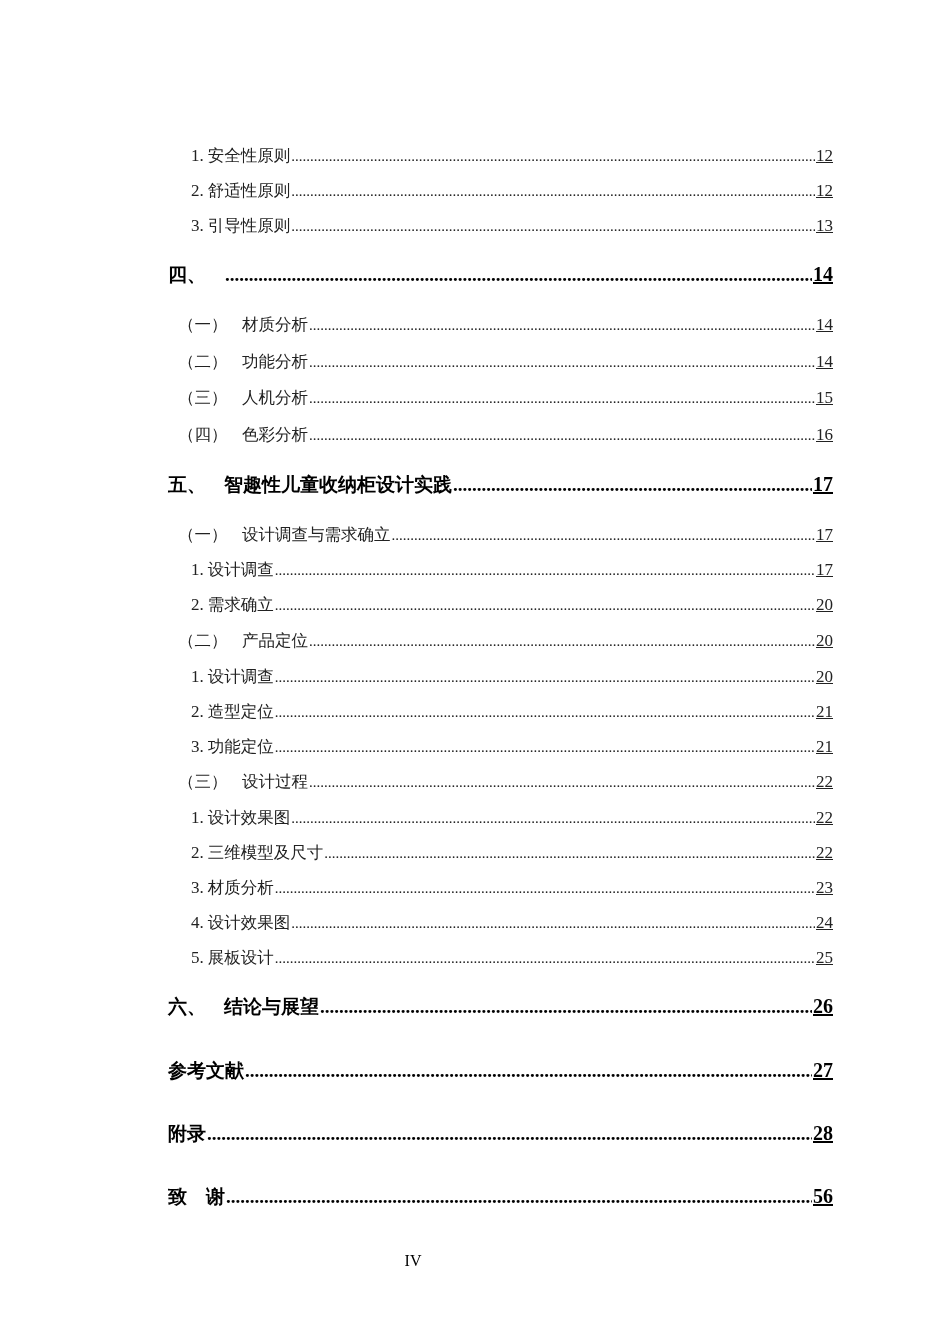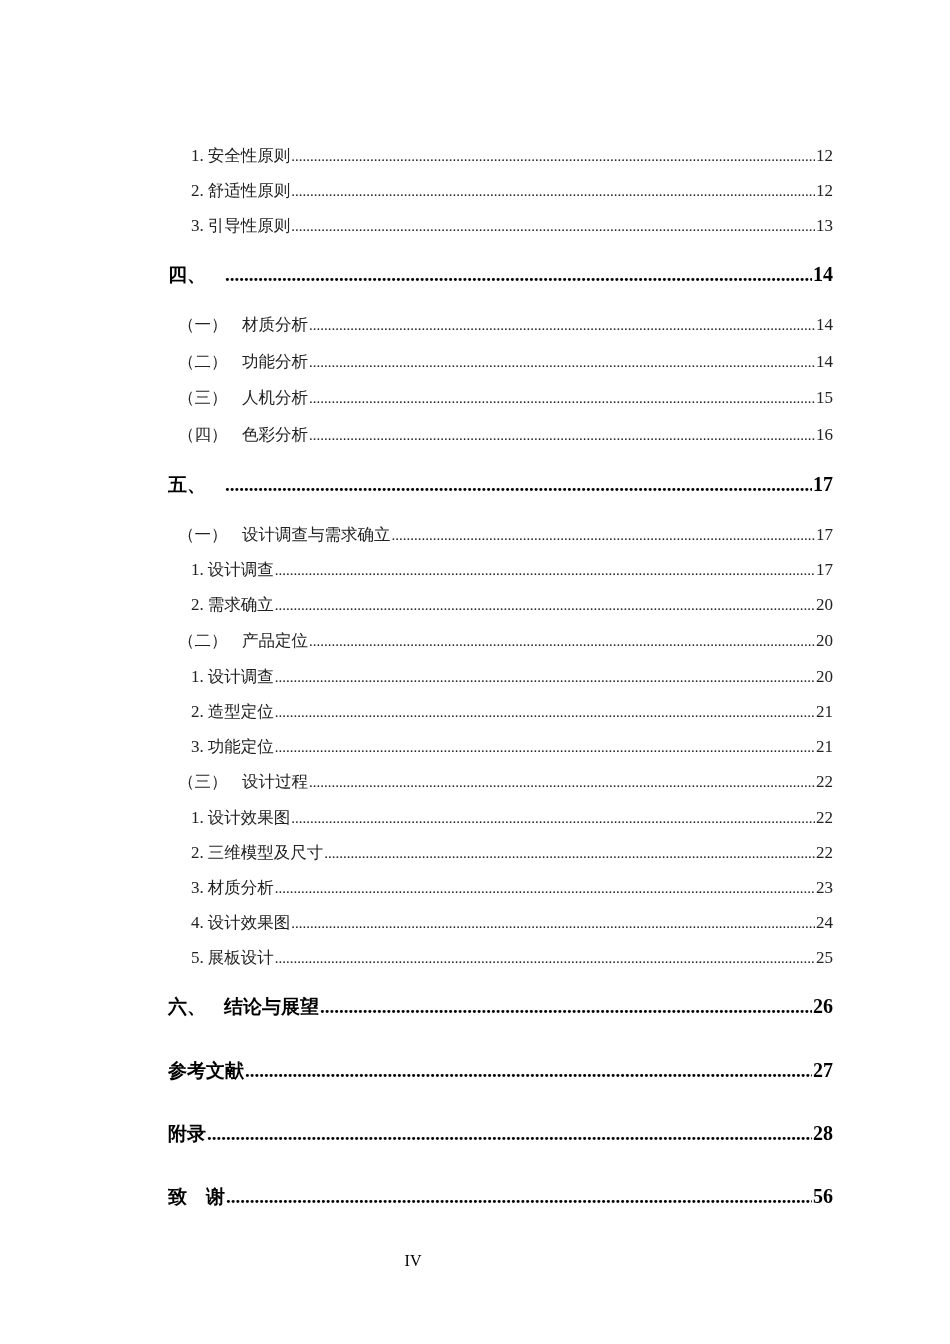--- a/index.html
+++ b/index.html
@@ -40,20 +40,21 @@
       min-width: 10px;
       margin: 0 1px;
     }
     .toc-row .leader::before {
       content: "........................................................................................................................................................................................................................................................................................";
       letter-spacing: 0;
     }
     .toc-row .page {
       flex: 0 0 auto;
       text-align: right;
+      text-decoration: underline;
     }
     
     .lvl1 {
       font-size: 19px;
       font-weight: bold;
       font-family: "DejaVu Sans", "Liberation Sans", sans-serif;
     }
     .lvl1 .num {
       display: inline-block;
       width: 56px;
@@ -182,20 +183,21 @@
         <span class="num">（四）</span>
         <span>色彩分析</span>
       </span>
     <span class="leader"></span>
     <span class="page">16</span>
   </div>
 
   <div class="toc-row lvl1" style="top:472px">
     <span class="label">
         <span class="num">五、</span>
+        <span>智趣性儿童收纳柜设计实践</span>
       </span>
     <span class="leader"></span>
     <span class="page">17</span>
   </div>
 
   <div class="toc-row lvl2" style="top:524px">
     <span class="label">
         <span class="num">（一）</span>
         <span>设计调查与需求确立</span>
       </span>

